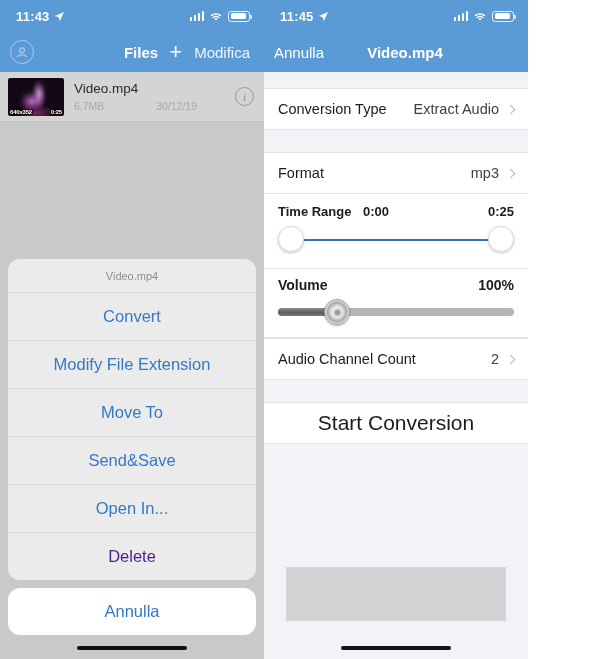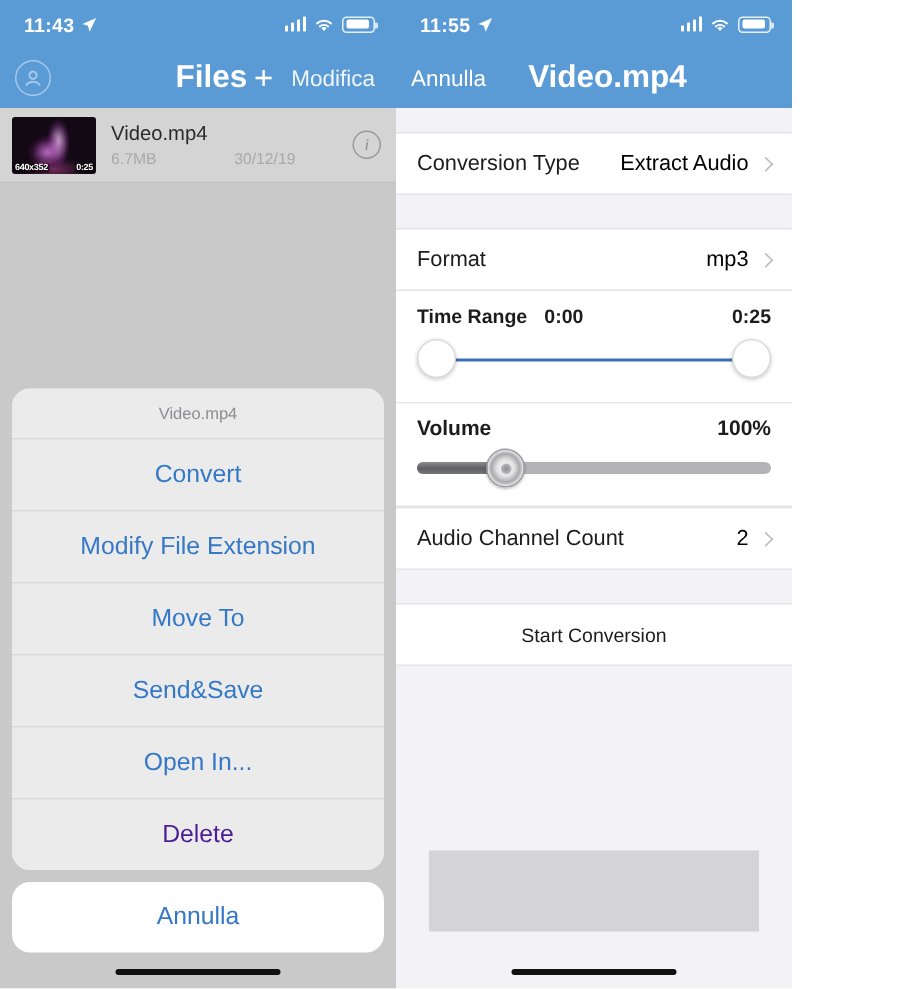--- a/index.html
+++ b/index.html
@@ -47,21 +47,21 @@
   .batt span { display: block; height: 100%; width: 92%; background: #ffffff; border-radius: 1.5px; }
 
   
   .navbar {
     height: 40px; background: #5b9bd5; color: #ffffff;
     display: flex; align-items: center; position: relative;
     padding: 0 14px 0 10px;
   }
   .nav-title {
     position: absolute; left: 18px; right: 0; text-align: center;
-    font-size: 21px; font-weight: bold; pointer-events: none;
+    font-size: 15px; font-weight: bold; pointer-events: none;
   }
   .nav-title.files-title { font-weight: bold; }
   .nav-left-icon {
     width: 24px; height: 24px; border-radius: 50%;
     border: 1.5px solid rgba(255,255,255,.45);
     display: flex; align-items: center; justify-content: center;
     position: relative; z-index: 2;
   }
   .nav-right {
     margin-left: auto; display: flex; align-items: center; gap: 12px;
@@ -161,21 +161,21 @@
   .gap-22 { height: 22px; }
   .cell {
     background: #ffffff; display: flex; align-items: center;
     padding: 0 14px; height: 42px;
     border-top: 1px solid #e4e4e8; border-bottom: 1px solid #e4e4e8;
   }
   .cell-label { font-size: 14.5px; color: #1c1c1e; }
   .cell-right {
     margin-left: auto; display: flex; align-items: center; gap: 8px;
   }
-  .cell-value { font-size: 14.5px; color: #000000; }
+  .cell-value { font-size: 14.5px; color: #404040; }
   .chev {
     width: 7px; height: 7px; border-right: 1.6px solid #b9b9be;
     border-top: 1.6px solid #b9b9be; transform: rotate(45deg);
   }
   .panel-block {
     background: #ffffff; padding: 8px 14px 12px;
     border-bottom: 1px solid #e4e4e8;
   }
   .row-between { display: flex; align-items: baseline; justify-content: space-between; font-weight: bold; }
   .range-label { font-size: 13px; color: #1c1c1e; }
@@ -220,21 +220,21 @@
     content:''; position:absolute; left:50%; top:50%;
     width: 7px; height: 7px; margin: -3.5px 0 0 -3.5px;
     border-radius: 50%;
     background: radial-gradient(circle, #8e8e92 0%, #c9c9cd 100%);
   }
   .start-cell {
     background: #ffffff; height: 42px;
     display: flex; align-items: center; justify-content: center;
     border-top: 1px solid #e4e4e8; border-bottom: 1px solid #e4e4e8;
   }
-  .start-label { font-size: 13px; color: #1c1c1e; }
+  .start-label { font-size: 21px; color: #1c1c1e; }
   .ad-slot {
     position: absolute; left: 22px; right: 22px; bottom: 38px;
     height: 54px; background: #d4d4d6;
   }
 </style>
 </head>
 <body>
 
 <div class="screens">
 
@@ -315,21 +315,21 @@
       <div class="sheet-cancel">Annulla</div>
     </div>
 
     <div class="home-ind"></div>
   </div>
 
   <div class="screen screen-right">
 
     <div class="statusbar">
       <div class="status-time">
-        <span>11:55</span>
+        <span>11:45</span>
         <svg class="loc-arrow" viewBox="0 0 12 12">
           <path d="M11 1 L1 5.5 L5 6.8 L6.3 11 Z" fill="#ffffff"></path>
         </svg>
       </div>
       <div class="status-icons">
         <span class="sig">
             <i></i>
             <i></i>
             <i></i>
             <i></i>

